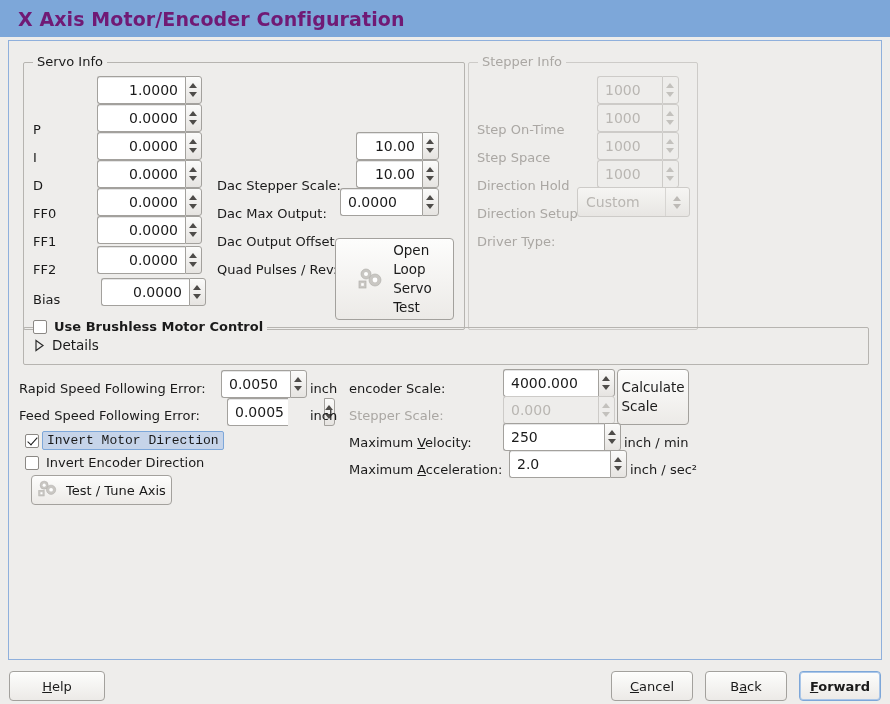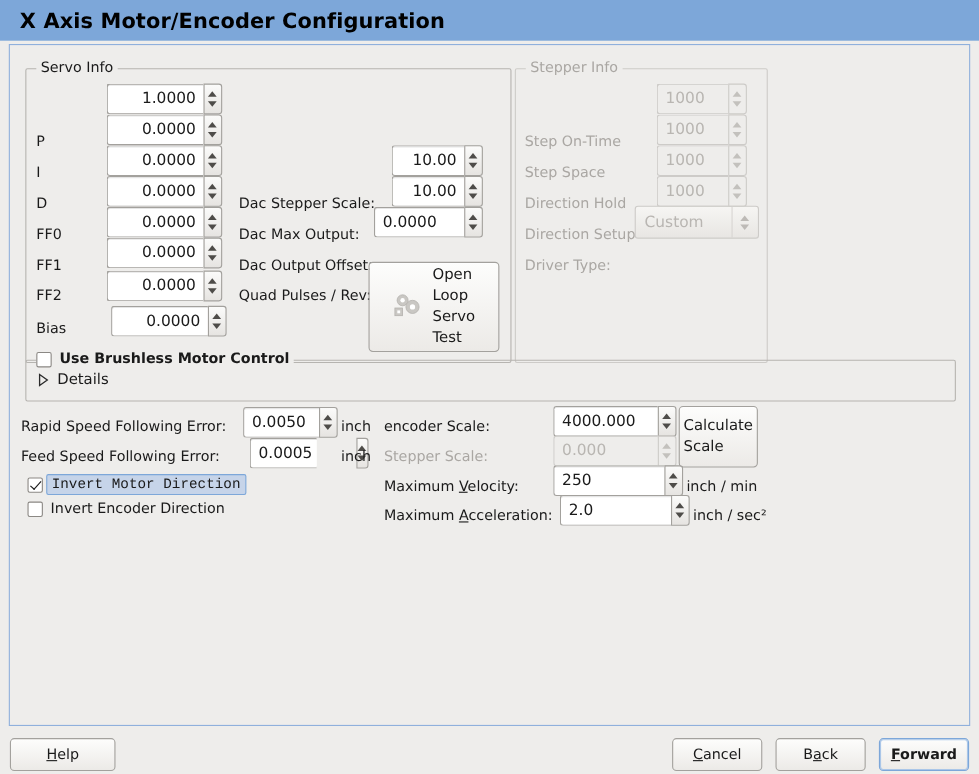--- a/index.html
+++ b/index.html
@@ -13,21 +13,21 @@
     overflow: hidden;
   }
 
   
   .titlebar {
     position: absolute; left: 0; top: 0; width: 890px; height: 37px;
     background: #7da7d9;
     display: flex; align-items: center;
   }
   .titlebar .title {
-    color: #000000;
+    color: #701a75;
     font-size: 19px;
     font-weight: bold;
     padding-left: 18px;
     letter-spacing: .1px;
   }
 
   
   .content-panel {
     position: absolute; left: 8px; top: 40px; width: 874px; height: 620px;
     background: #eeedeb;
@@ -473,20 +473,37 @@
 
   <div class="check" style="left:16px; top:391px;">
     <span class="box on"></span>
     <span class="cbl focused">Invert Motor Direction</span>
   </div>
   <div class="check" style="left:16px; top:414px;">
     <span class="box"></span>
     <span class="cbl">Invert Encoder Direction</span>
   </div>
 
+  <div class="btn btn-tt" style="left:22px; top:434px; width:141px; height:30px;">
+    <span class="gears">
+      <svg width="22" height="20" viewBox="0 0 28 26">
+        <g fill="#c9c7c3" stroke="#b3b1ad" stroke-width="0.8">
+          <circle cx="9" cy="8" r="5.2"></circle>
+          <circle cx="18" cy="14" r="6"></circle>
+          <rect x="2" y="15" width="7" height="7"></rect>
+        </g>
+        <g fill="#ffffff">
+          <circle cx="9" cy="8" r="2"></circle>
+          <circle cx="18" cy="14" r="2.4"></circle>
+          <rect x="4.2" y="17.2" width="2.6" height="2.6"></rect>
+        </g>
+      </svg>
+    </span>
+    <span>Test / Tune Axis</span>
+  </div>
 
   <div class="lbl" style="left:340px; top:340px;">encoder Scale:</div>
   <div class="spin" style="left:494px; top:328px; width:112px;">
     <div class="field left">4000.000</div>
     <div class="btns">
       <span class="chev up"></span>
       <span class="gap"></span>
       <span class="chev down"></span>
     </div>
   </div>

